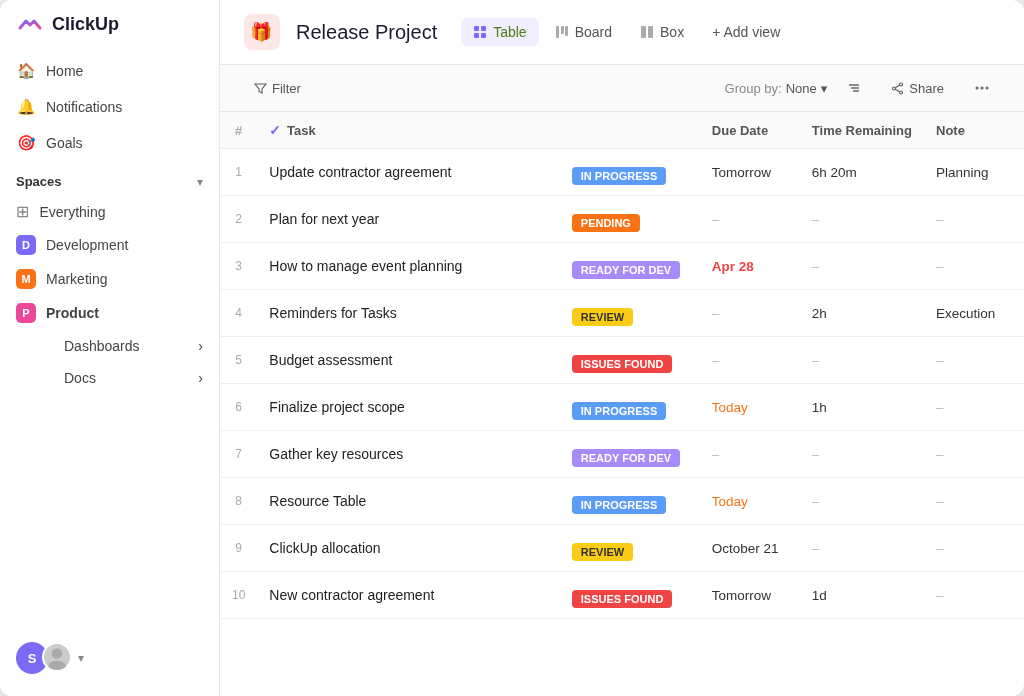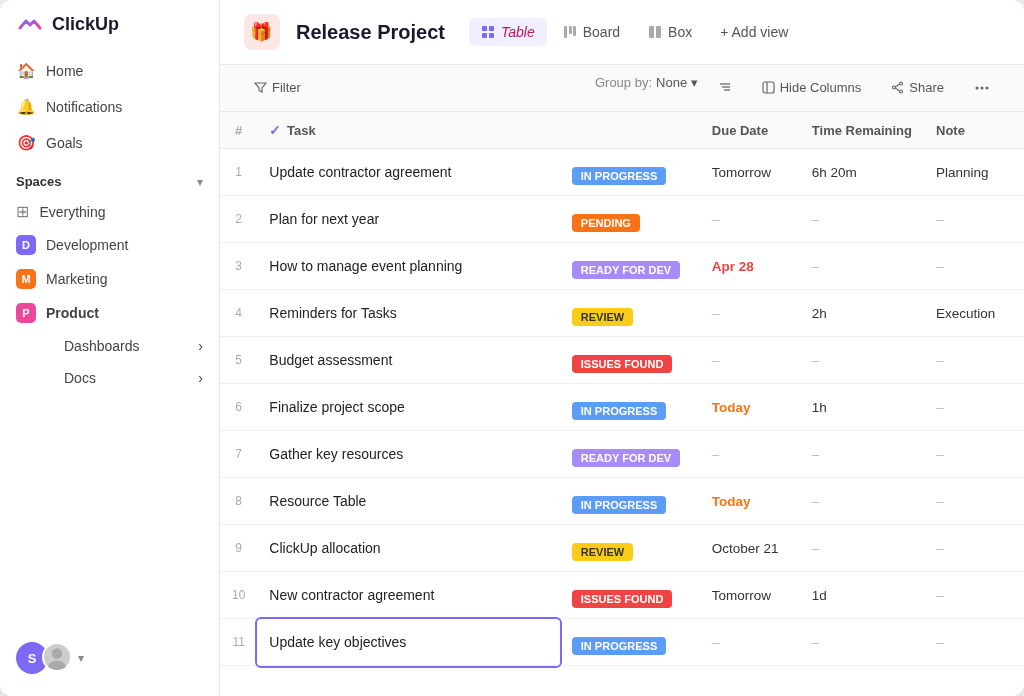--- a/index.html
+++ b/index.html
@@ -26,26 +26,26 @@
     .sidebar-collapsible { display: flex; align-items: center; justify-content: space-between; padding: 8px 16px; cursor: pointer; font-size: 14px; color: #444; font-weight: 500; margin-left: 48px; }
     .sidebar-footer { margin-top: auto; padding: 12px 16px; display: flex; align-items: center; gap: 6px; }
     .avatar-group { display: flex; }
     .avatar { width: 32px; height: 32px; border-radius: 50%; background: #7c6af7; display: flex; align-items: center; justify-content: center; color: #fff; font-size: 13px; font-weight: 600; }
     .avatar.second { width: 30px; height: 30px; background: #ccc; margin-left: -6px; border: 2px solid #fff; overflow: hidden; }
     .avatar-chevron { color: #888; font-size: 12px; cursor: pointer; }
     
     .main { flex: 1; display: flex; flex-direction: column; overflow: hidden; }
     .main-header { padding: 14px 24px; display: flex; align-items: center; gap: 16px; border-bottom: 1px solid #e8e8e8; }
     .project-icon { width: 36px; height: 36px; background: #fce7e7; border-radius: 8px; display: flex; align-items: center; justify-content: center; font-size: 18px; }
-    .project-title { font-size: 20px; font-weight: 700; color: #1a1a2e; }
+    .project-title { font-size: 20px; font-weight: 400; color: #1a1a2e; }
     .view-tabs { display: flex; align-items: center; gap: 4px; margin-left: 8px; }
     .view-tab { display: flex; align-items: center; gap: 6px; padding: 6px 12px; border-radius: 6px; font-size: 14px; color: #555; cursor: pointer; }
-    .view-tab.active { background: #f0eeff; color: #be185d; font-weight: 500; font-style: italic; }
+    .view-tab.active { background: #f0eeff; color: #4d7c0f; font-weight: 500; }
     .add-view { display: flex; align-items: center; gap: 4px; padding: 6px 12px; font-size: 14px; color: #555; cursor: pointer; border-radius: 6px; }
-    .toolbar { padding: 10px 24px; display: flex; align-items: flex-start; gap: 10px; border-bottom: 1px solid #e8e8e8; background: #fafafa; }
+    .toolbar { padding: 10px 24px; display: flex; align-items: center; gap: 10px; border-bottom: 1px solid #e8e8e8; background: #fafafa; }
     .toolbar-btn { display: flex; align-items: center; gap: 5px; padding: 5px 10px; border-radius: 6px; font-size: 13px; color: #555; cursor: pointer; border: none; background: none; }
     .toolbar-spacer { flex: 1; }
     .group-by { display: flex; align-items: center; gap: 4px; font-size: 13px; color: #555; }
     .group-by-label { color: #888; }
     
     .table-container { flex: 1; overflow-y: auto; overflow-x: hidden; }
     table { width: 100%; border-collapse: collapse; font-size: 13.5px; }
     thead tr { background: #fafafa; border-bottom: 1px solid #e8e8e8; }
     thead th { padding: 10px 12px; text-align: left; font-weight: 600; color: #555; font-size: 13px; white-space: nowrap; }
     thead th.num { width: 36px; color: #aaa; text-align: center; }
@@ -58,21 +58,21 @@
     tbody td { padding: 10px 12px; color: #333; }
     tbody td.num { text-align: center; color: #aaa; font-size: 12px; }
     tbody td.task { font-size: 14px; color: #222; }
     .status-badge { display: inline-flex; align-items: center; padding: 3px 9px; border-radius: 4px; font-size: 11px; font-weight: 700; white-space: nowrap; margin-top: 8px; }
     .badge-in-progress { background: #5b9cf6; color: #fff; }
     .badge-pending { background: #f97316; color: #fff; }
     .badge-ready-for-dev { background: #a78bfa; color: #fff; }
     .badge-review { background: #facc15; color: #333; }
     .badge-issues-found { background: #ef4444; color: #fff; }
     .due-date { color: #333; }
-    .due-date.highlight { color: #f97316; font-weight: 700; }
+    .due-date.highlight { color: #f97316; font-weight: 400; }
     .due-date.red { color: #ef4444; font-weight: 600; }
     .dash { color: #bbb; }
     .task-editing { outline: 2px solid #7c6af7; border-radius: 4px; }
     .check-col { display: flex; align-items: center; gap: 6px; }
     .check-icon { color: #7c6af7; font-size: 14px; }
   </style>
 </head>
 <body>
 
 <div class="app-container">
@@ -201,27 +201,20 @@
         <span class="group-by-label">Group by:</span>
         <span>None</span>
         <span>▾</span>
       </div>
       <button class="toolbar-btn">
         <svg width="14" height="14" viewBox="0 0 14 14">
             <line x1="2" y1="4" x2="12" y2="4" stroke="#666" stroke-width="1.3"></line>
             <line x1="4" y1="7" x2="12" y2="7" stroke="#666" stroke-width="1.3"></line>
             <line x1="6" y1="10" x2="12" y2="10" stroke="#666" stroke-width="1.3"></line>
           </svg>
-      </button>
-      <button class="toolbar-btn">
-        <svg width="13" height="13" viewBox="0 0 13 13">
-            <rect x="1" y="1" width="11" height="11" rx="2" fill="none" stroke="#666" stroke-width="1.2"></rect>
-            <line x1="5" y1="1" x2="5" y2="12" stroke="#666" stroke-width="1.2"></line>
-          </svg>
-        <span>Hide Columns</span>
       </button>
       <button class="toolbar-btn">
         <svg width="13" height="13" viewBox="0 0 13 13">
             <circle cx="10" cy="2.5" r="1.5" fill="none" stroke="#666" stroke-width="1.2"></circle>
             <circle cx="10" cy="10.5" r="1.5" fill="none" stroke="#666" stroke-width="1.2"></circle>
             <circle cx="3" cy="6.5" r="1.5" fill="none" stroke="#666" stroke-width="1.2"></circle>
             <line x1="4.3" y1="7.2" x2="8.7" y2="9.8" stroke="#666" stroke-width="1.2"></line>
             <line x1="4.3" y1="5.8" x2="8.7" y2="3.2" stroke="#666" stroke-width="1.2"></line>
           </svg>
         <span>Share</span>
@@ -346,27 +339,17 @@
             <tr>
     <td class="num">10</td>
     <td class="task">New contractor agreement</td>
     <td>
       <span class="status-badge badge-issues-found">ISSUES FOUND</span>
     </td>
     <td class="due-date">Tomorrow</td>
     <td>1d</td>
     <td><span class="dash">–</span></td>
   </tr>
-            <tr>
-    <td class="num">11</td>
-    <td class="task task-editing">Update key objectives</td>
-    <td>
-      <span class="status-badge badge-in-progress">IN PROGRESS</span>
-    </td>
-    <td class="due-date"><span class="dash">–</span></td>
-    <td><span class="dash">–</span></td>
-    <td><span class="dash">–</span></td>
-  </tr>
           </tbody>
       </table>
     </div>
   </div>
 </div>
 
 </body></html>

